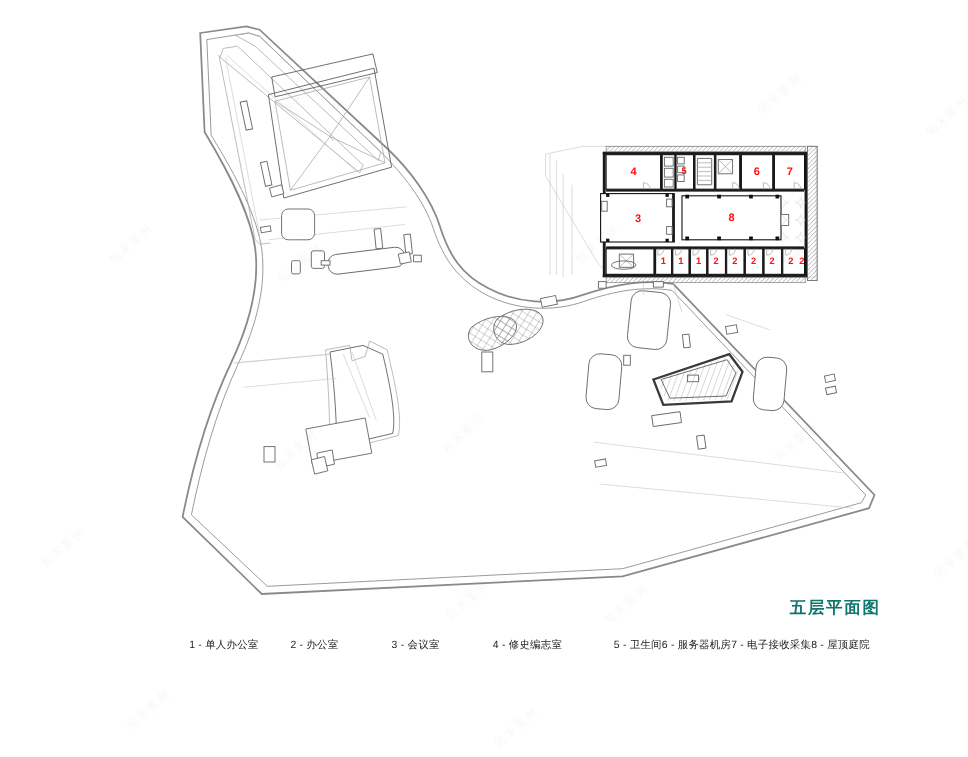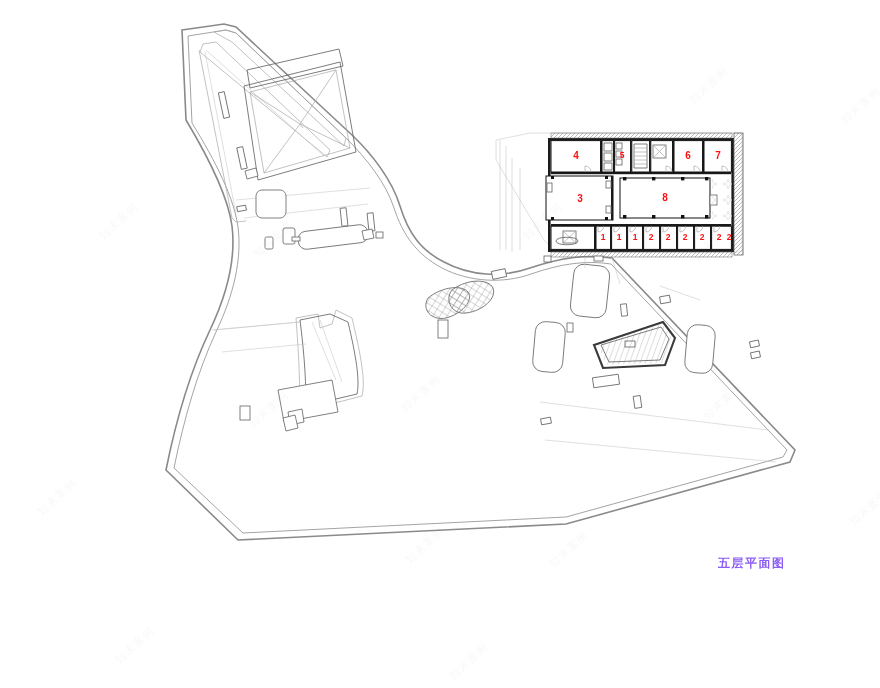--- a/index.html
+++ b/index.html
@@ -30,24 +30,24 @@
   .rnum{
     fill:#ff1010;
     font-family:"Liberation Sans","DejaVu Sans",sans-serif;
     font-size:10px;font-weight:700;
     text-anchor:middle;dominant-baseline:middle;
   }
   .rnum-sm{font-size:8.5px;}
 
   #title{
     position:absolute;
-    left:718px;top:555px;
-    font-size:12px;
+    left:718px;top:543px;
+    font-size:15px;
     letter-spacing:1.5px;
-    color:#8b5cf6;
+    color:#0f766e;
     font-weight:600;
     white-space:nowrap;
   }
   #legend{
     position:absolute;
     left:172px;top:577px;
     display:grid;
     grid-template-columns:92px 92px 92px 110px;
     grid-auto-rows:20px;
     grid-auto-flow:column;
@@ -391,14 +391,24 @@
   <div class="wm" style="left:686px; top:96px;">知末案例</div>
   <div class="wm" style="left:690px; top:252px;">知末案例</div>
   <div class="wm" style="left:700px; top:412px;">知末案例</div>
   <div class="wm" style="left:838px; top:116px;">知末案例</div>
   <div class="wm" style="left:846px; top:518px;">知末案例</div>
   <div class="wm" style="left:112px; top:656px;">知末案例</div>
   <div class="wm" style="left:446px; top:672px;">知末案例</div>
 
   <div id="title">五层平面图</div>
 
+  <div id="legend">
+    <div class="li">1 - 单人办公室</div>
+    <div class="li">2 - 办公室</div>
+    <div class="li">3 - 会议室</div>
+    <div class="li">4 - 修史编志室</div>
+    <div class="li">5 - 卫生间</div>
+    <div class="li">6 - 服务器机房</div>
+    <div class="li">7 - 电子接收采集</div>
+    <div class="li">8 - 屋顶庭院</div>
+  </div>
 
 </div>
 
 </body></html>

